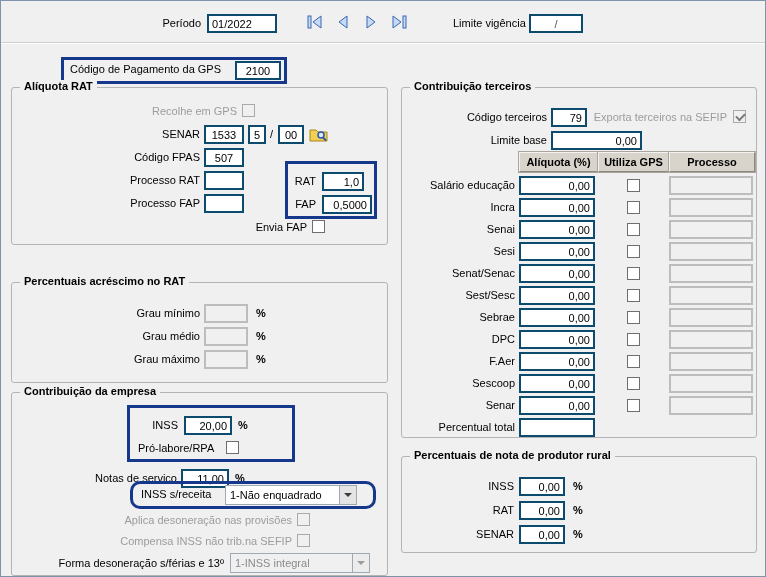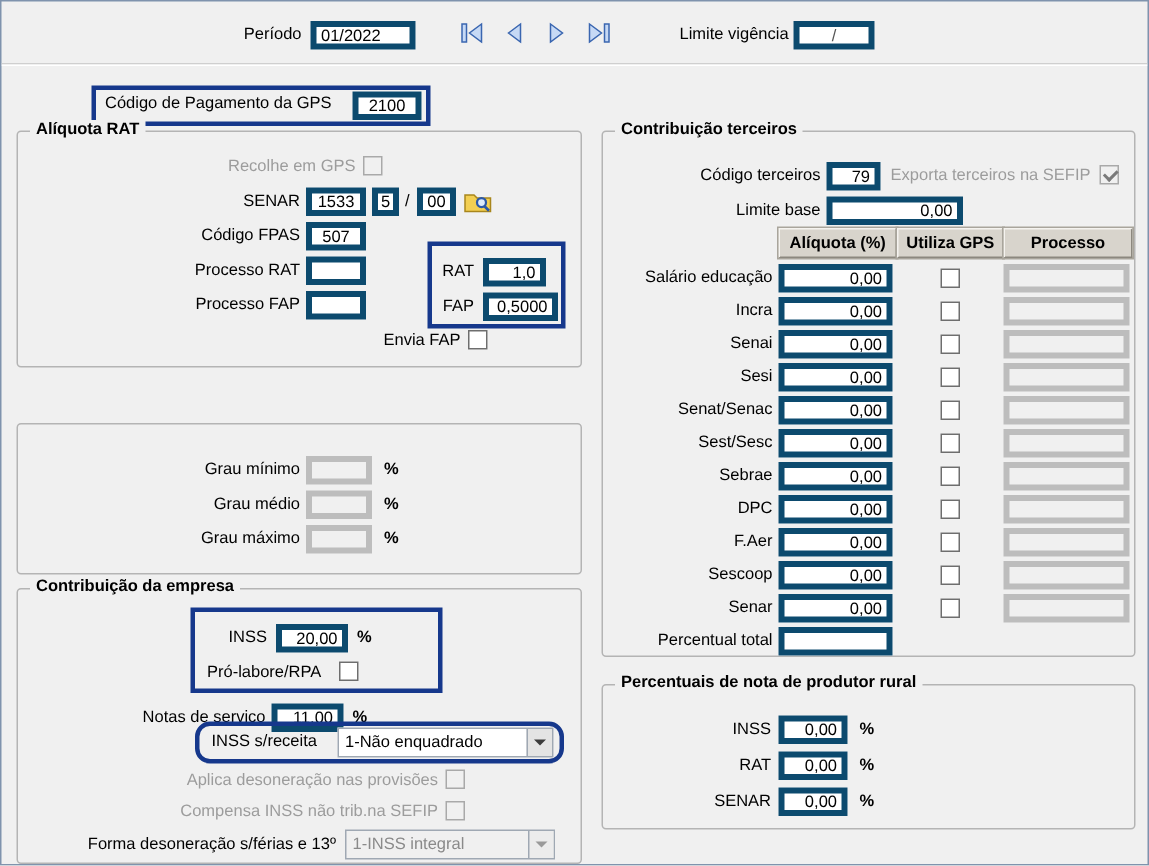--- a/index.html
+++ b/index.html
@@ -3,21 +3,21 @@
 <meta charset="utf-8">
 <style>
   * { margin:0; padding:0; box-sizing:border-box; }
   html,body { background:#e8e8e8; }
   body { font-family:"Liberation Sans","DejaVu Sans",sans-serif; font-size:11px; color:#000; }
   #app { position:relative; width:766px; height:577px; background:#f0f0f0;
          border:1px solid #7f93ad; overflow:hidden; }
   .abs { position:absolute; }
   .albl { position:absolute; white-space:nowrap; text-align:right; }
   .llbl { position:absolute; white-space:nowrap; }
-  .field { position:absolute; background:#fff; border:4px solid #0c4a6e; height:19px;
+  .field { position:absolute; background:#fff; border:2px solid #0c4a6e; height:19px;
            display:flex; align-items:center; padding:0 3px; }
   .field.num { justify-content:flex-end; }
   .field.center { justify-content:center; }
   .field.disabled { background:#f0f0f0; border-color:#bdbdbd; color:#8a8a8a; }
   .groupbox { position:absolute; border:1px solid #b4b4b4; border-radius:3px; }
   .gtitle { position:absolute; top:-8px; left:8px; background:#f0f0f0; padding:0 4px;
             font-weight:bold; white-space:nowrap; }
   .hl { position:absolute; border:3px solid #16388c; }
   .checkbox { position:absolute; width:13px; height:13px; background:#fff; border:1px solid #6e6e6e; }
   .checkbox.disabled { background:#f0f0f0; border-color:#a9a9a9; }
@@ -115,20 +115,21 @@
       <div class="field num" style="left:34px;top:8px;width:42px;">1,0</div>
       <span class="albl" style="left:0;top:34px;width:28px;">FAP</span>
       <div class="field num" style="left:34px;top:31px;width:50px;">0,5000</div>
     </div>
 
     <span class="albl" style="left:0;top:133px;width:295px;">Envia FAP</span>
     <div class="checkbox" style="left:300px;top:132px;"></div>
   </div>
 
   <div class="groupbox" style="left:10px;top:281px;width:377px;height:101px;">
+    <span class="gtitle">Percentuais acréscimo no RAT</span>
 
     <span class="albl" style="left:0;top:24px;width:188px;">Grau mínimo</span>
     <div class="field disabled" style="left:192px;top:21px;width:44px;"></div>
     <span class="pct" style="left:244px;top:24px;">%</span>
 
     <span class="albl" style="left:0;top:47px;width:188px;">Grau médio</span>
     <div class="field disabled" style="left:192px;top:44px;width:44px;"></div>
     <span class="pct" style="left:244px;top:47px;">%</span>
 
     <span class="albl" style="left:0;top:70px;width:188px;">Grau máximo</span>
@@ -146,21 +147,21 @@
       <span class="llbl" style="left:8px;top:34px;">Pró-labore/RPA</span>
       <div class="checkbox" style="left:96px;top:33px;"></div>
     </div>
 
     <span class="albl" style="left:0;top:79px;width:165px;">Notas de serviço</span>
     <div class="field num" style="left:169px;top:76px;width:48px;">11,00</div>
     <span class="pct" style="left:223px;top:79px;">%</span>
 
     <div class="hl" style="left:118px;top:88px;width:246px;height:28px;border-radius:10px;">
       <span class="llbl" style="left:8px;top:4px;">INSS s/receita</span>
-      <div class="combo" style="left:92px;top:1px;width:144px;">
+      <div class="combo" style="left:92px;top:1px;width:132px;">
         <span class="ctext">1-Não enquadrado</span>
         <span class="cbtn"></span>
       </div>
     </div>
 
     <span class="albl grayed" style="left:0;top:121px;width:280px;">Aplica desoneração nas provisões</span>
     <div class="checkbox disabled" style="left:285px;top:120px;"></div>
 
     <span class="albl grayed" style="left:0;top:142px;width:280px;">Compensa INSS não trib.na SEFIP</span>
     <div class="checkbox disabled" style="left:285px;top:141px;"></div>

